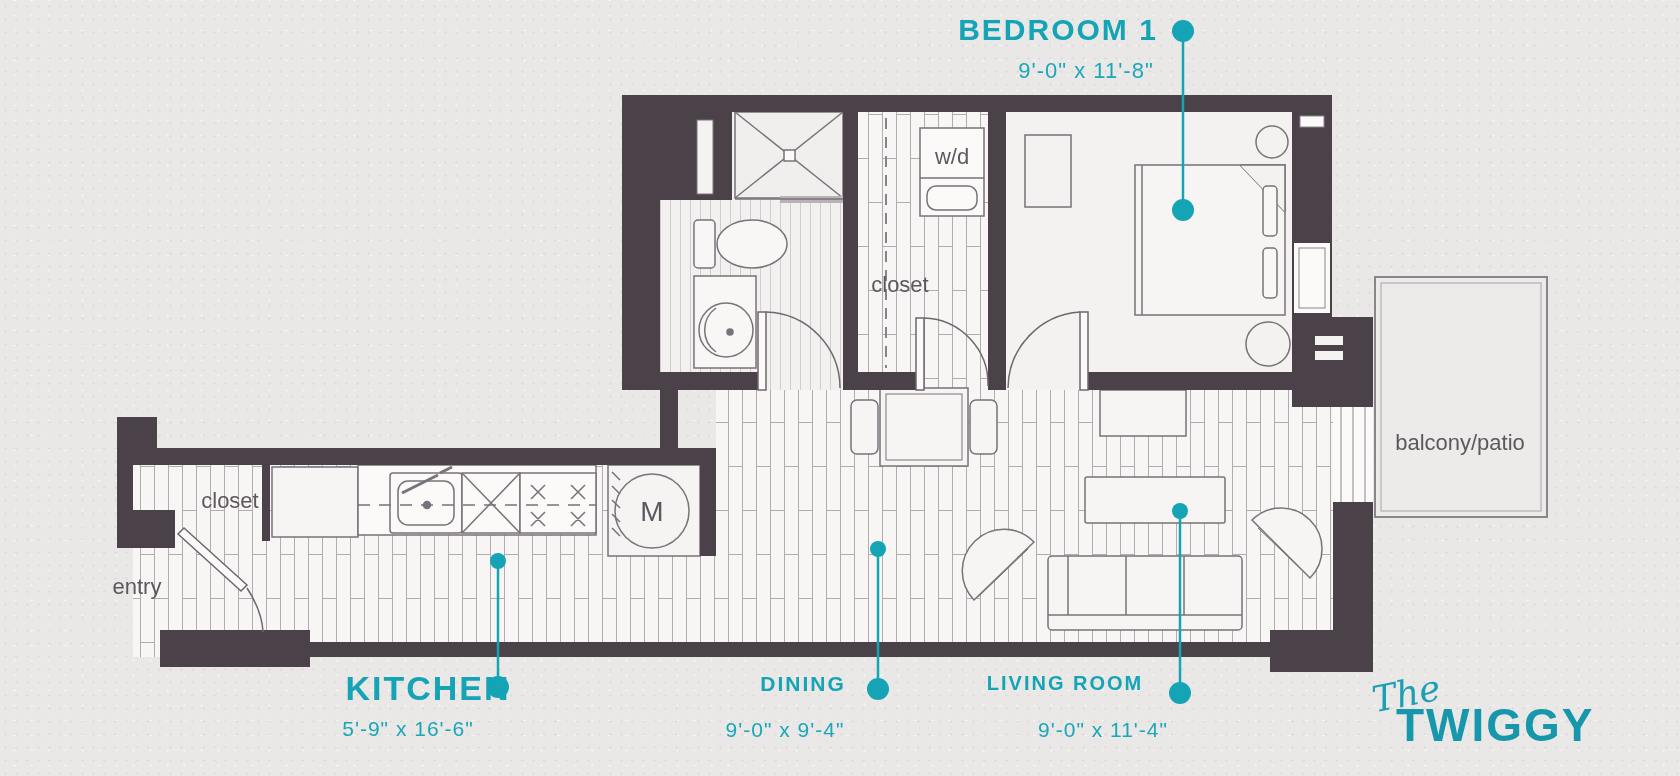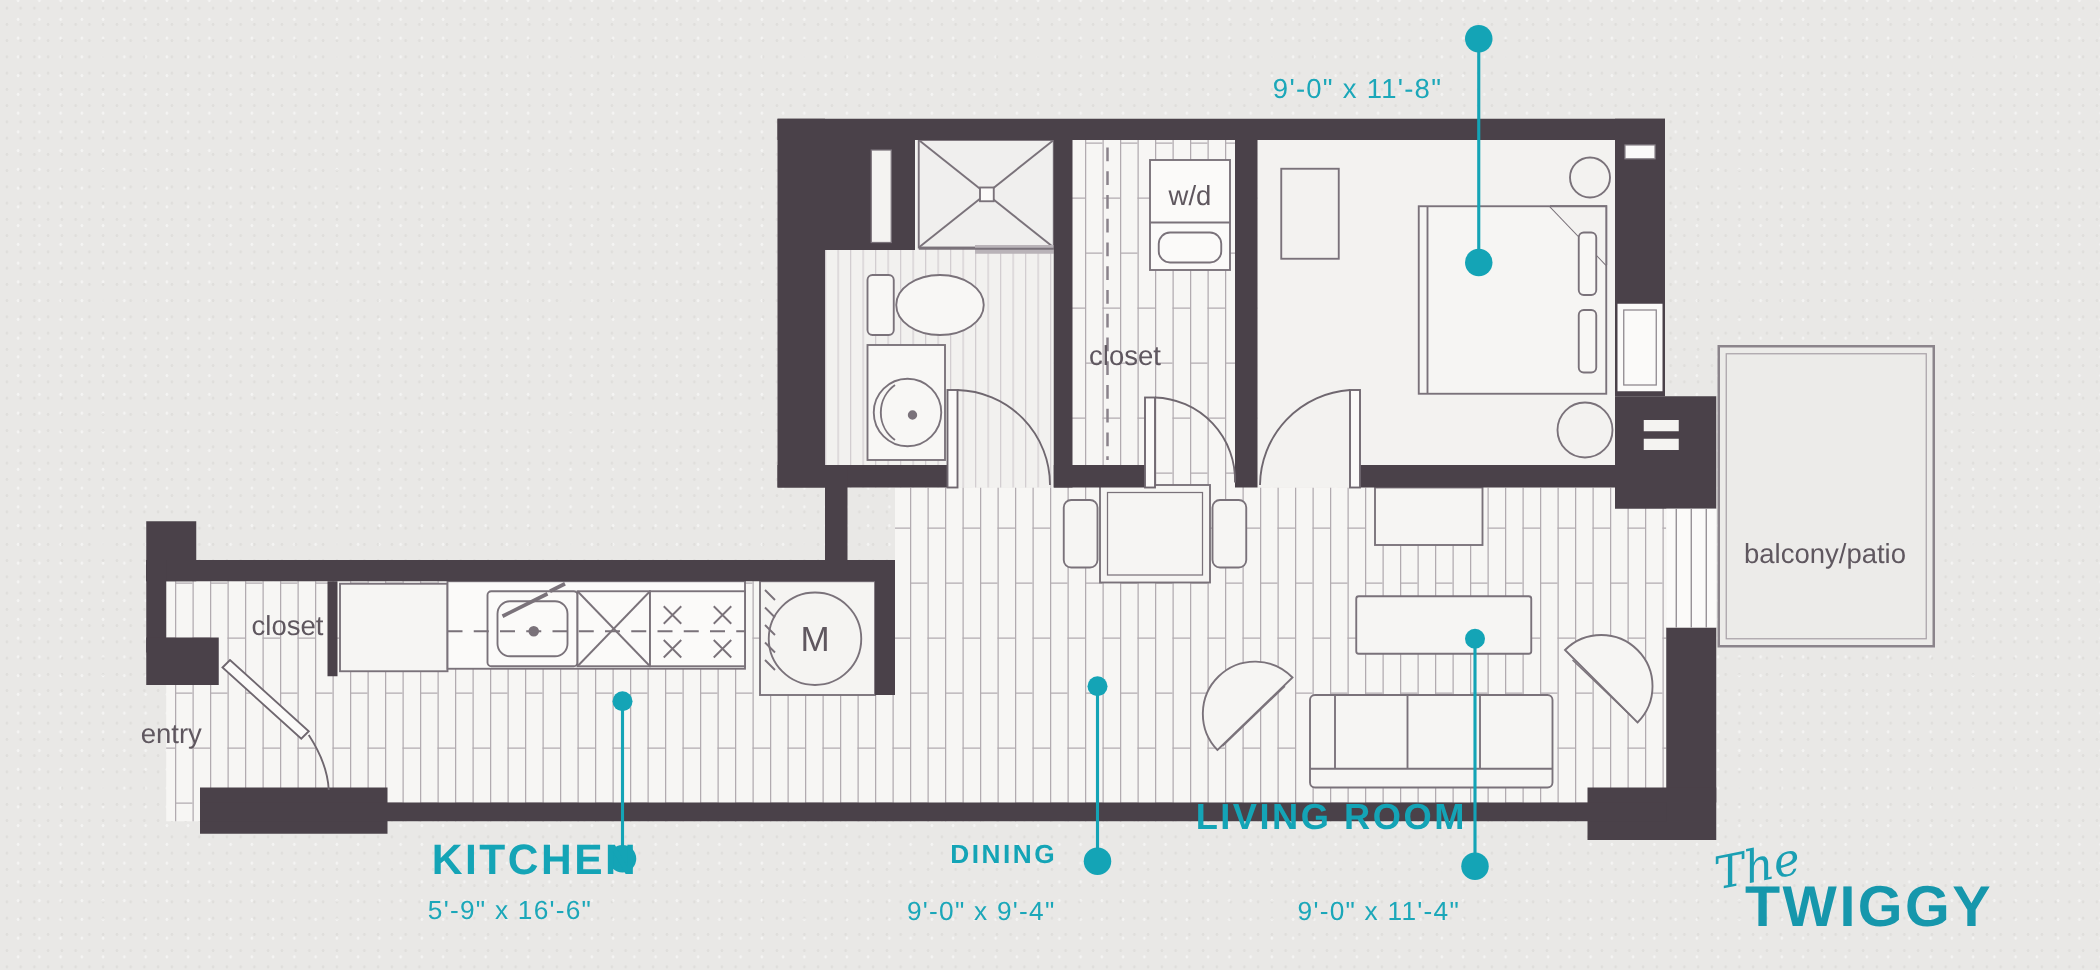--- a/index.html
+++ b/index.html
@@ -258,27 +258,28 @@
         <circle cx="878" cy="689" r="11" stroke="none"></circle>
       </g>
       <g>
         <line x1="1180" y1="511" x2="1180" y2="693"></line>
         <circle cx="1180" cy="511" r="8" stroke="none"></circle>
         <circle cx="1180" cy="693" r="11" stroke="none"></circle>
       </g>
     </g>
   </svg>
 
+  <div class="room-label" style="left:1058px;top:15px;font-size:30px;">BEDROOM 1</div>
   <div class="room-dims" style="left:1086px;top:60px;font-size:22px;">9'-0" x 11'-8"</div>
 
   <div class="room-label" style="left:428px;top:671px;font-size:34px;">KITCHEN</div>
   <div class="room-dims" style="left:408px;top:718px;font-size:21px;">5'-9" x 16'-6"</div>
 
   <div class="room-label" style="left:803px;top:673px;font-size:21px;">DINING</div>
   <div class="room-dims" style="left:785px;top:719px;font-size:21px;">9'-0" x 9'-4"</div>
 
-  <div class="room-label" style="left:1065px;top:640px;font-size:29px;">LIVING ROOM</div>
+  <div class="room-label" style="left:1065px;top:673px;font-size:20px;">LIVING ROOM</div>
   <div class="room-dims" style="left:1103px;top:719px;font-size:21px;">9'-0" x 11'-4"</div>
 
   <div class="logo-the">The</div>
   <div class="logo-name">TWIGGY</div>
 
 </div>
 
 </body></html>

